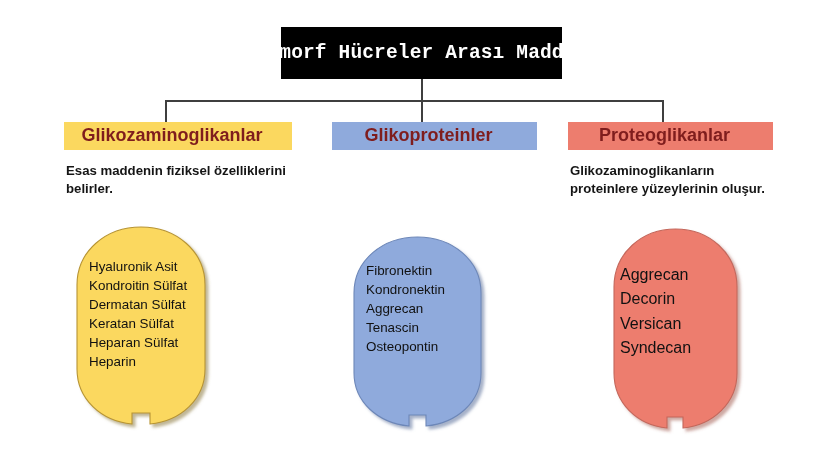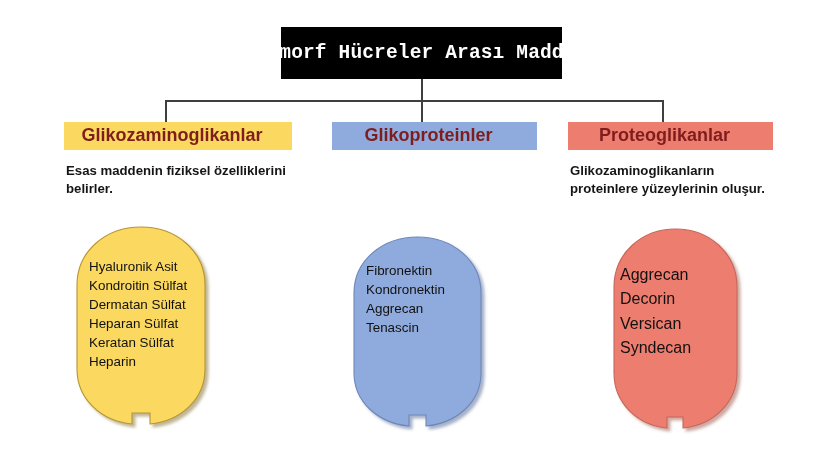--- a/index.html
+++ b/index.html
@@ -174,22 +174,22 @@
                C 128 172 104 194 73 197
                L 73 186 L 55 186 L 55 197
                C 24 194 0 172 0 142
                L 0 58
                C 0 24 29 0 64 0 Z" fill="#fbd85f" stroke="#b79433" stroke-width="1.1"></path>
     </svg>
     <div class="capsule-items items-yellow">
       <span class="capsule-item">Hyaluronik Asit</span>
       <span class="capsule-item">Kondroitin Sülfat</span>
       <span class="capsule-item">Dermatan Sülfat</span>
+      <span class="capsule-item">Keratan Sülfat</span>
       <span class="capsule-item">Heparan Sülfat</span>
-      <span class="capsule-item">Keratan Sülfat</span>
       <span class="capsule-item">Heparin</span>
     </div>
   </div>
 
   <div class="capsule-wrap capsule-blue">
     <svg width="127" height="192" viewBox="0 0 127 192" xmlns="http://www.w3.org/2000/svg">
       <defs>
         <filter id="shB" x="-25%" y="-25%" width="160%" height="160%">
           <feDropShadow dx="3" dy="3" stdDeviation="1.6" flood-color="#5b6f9b" flood-opacity="0.55"></feDropShadow>
         </filter>
@@ -201,20 +201,21 @@
                L 72 178 L 55 178 L 55 189
                C 24 186 0 165 0 136
                L 0 56
                C 0 23 29 0 63.5 0 Z" fill="#8faadc" stroke="#6d87b8" stroke-width="1.1"></path>
     </svg>
     <div class="capsule-items items-blue">
       <span class="capsule-item">Fibronektin</span>
       <span class="capsule-item">Kondronektin</span>
       <span class="capsule-item">Aggrecan</span>
       <span class="capsule-item">Tenascin</span>
+      <span class="capsule-item">Osteopontin</span>
     </div>
   </div>
 
   <div class="capsule-wrap capsule-red">
     <svg width="123" height="202" viewBox="0 0 123 202" xmlns="http://www.w3.org/2000/svg">
       <defs>
         <filter id="shR" x="-25%" y="-25%" width="160%" height="160%">
           <feDropShadow dx="3" dy="3" stdDeviation="1.6" flood-color="#9c5347" flood-opacity="0.5"></feDropShadow>
         </filter>
       </defs>

